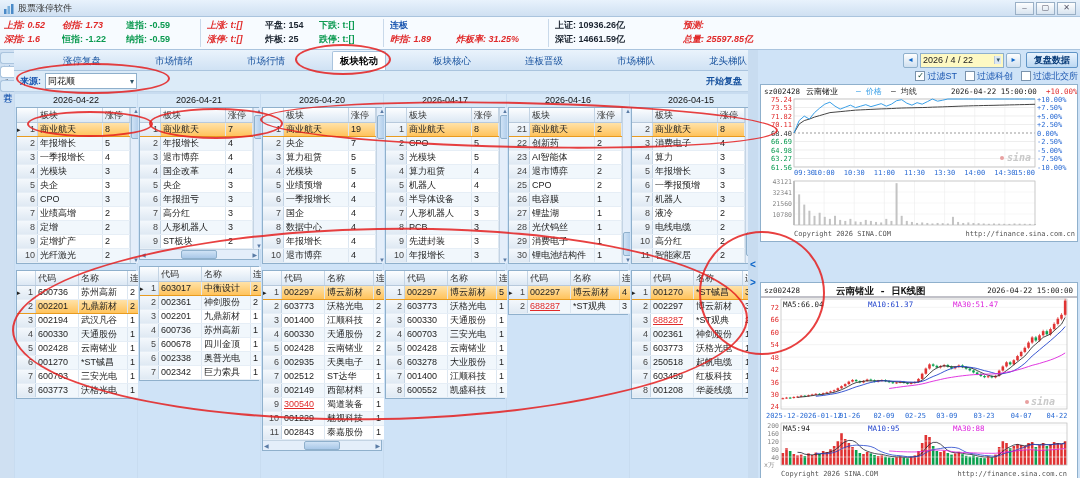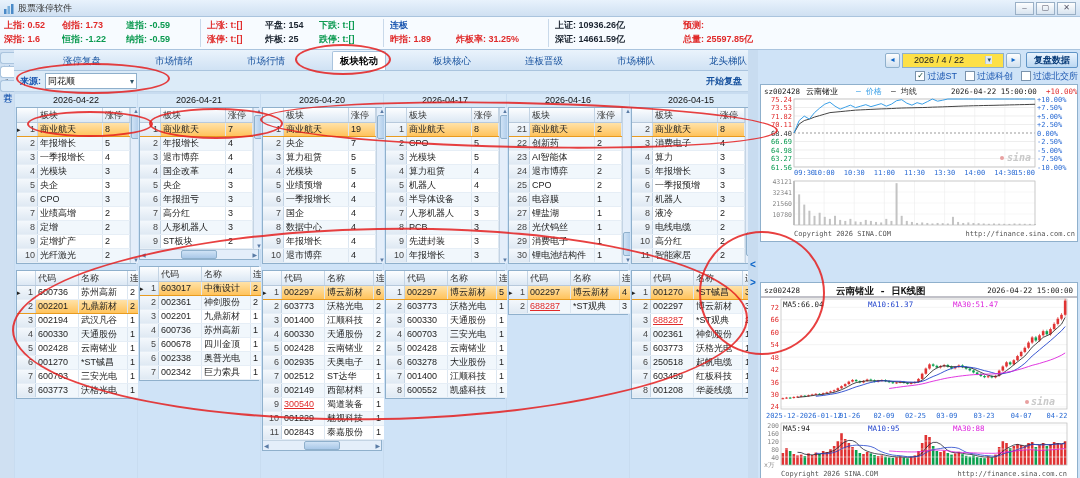--- a/index.html
+++ b/index.html
@@ -8,21 +8,21 @@
   
   .titlebar{height:16px;display:flex;align-items:center;padding:0 4px;background:linear-gradient(#e8f2fc,#cfe0f2);}
   .apptitle{margin-left:3px;color:#333;font-size:9px;}
   .winbtns{margin-left:auto;display:flex;gap:2px;}
   .wb{width:17px;height:11px;border:1px solid #9ab0c6;background:linear-gradient(#fefefe,#d8e4f0);color:#556;font-size:8px;line-height:10px;text-align:center;cursor:default;}
   
   .infobar{height:30px;background:#f7fbff;border-top:1px solid #aac4de;border-bottom:1px solid #aac4de;display:flex;align-items:stretch;padding:1px 4px;}
   .ibgroup{display:grid;grid-auto-rows:14px;align-items:center;}
   .ibdiv{width:1px;background:#c9d9ea;margin:1px 6px;}
   .ibitem{white-space:nowrap;font-weight:bold;font-size:9px;overflow:hidden;}
-  .c-red{color:#e02a2a;} .c-green{color:#0a9a50;} .c-dark{color:#1b2430;} .c-blue{color:#1a56b0;}
+  .c-red{color:#e02a2a;font-style:italic;} .c-green{color:#0a9a50;} .c-dark{color:#1b2430;} .c-blue{color:#1a56b0;}
   
   .mainrow{display:flex;height:432px;}
   .sidestrip{width:14px;background:#cfe0f2;display:flex;flex-direction:column;align-items:center;padding-top:2px;gap:2px;}
   .sidetab{writing-mode:vertical-rl;font-size:9px;color:#1a56b0;padding:5px 0;border:1px solid #aac4de;border-right:none;background:#dcebf8;border-radius:3px 0 0 3px;cursor:default;}
   .sidetab.active{background:#fff;color:#000;font-weight:bold;}
   .center{width:734px;display:flex;flex-direction:column;}
   
   .tabbar{height:20px;display:flex;align-items:flex-end;background:linear-gradient(#eaf3fc,#d0e2f4);border-bottom:1px solid #aac4de;padding-left:2px;}
   .tab{padding:3px 7px 2px;font-size:9.5px;color:#15509d;cursor:default;white-space:nowrap;margin-left:40px;}
   .tab.active{background:#fff;color:#000;font-weight:bold;border:1px solid #aac4de;border-bottom:none;border-radius:2px 2px 0 0;}
@@ -58,21 +58,21 @@
   .hthumb{height:7px;width:34px;background:linear-gradient(#cfe2f5,#a9c8e8);border:1px solid #8fb0cc;border-radius:2px;}
   .tgap{height:6px;}
   
   .vdivider{width:10px;background:#c8dcf0;position:relative;}
   .arrbtn{position:absolute;left:0;width:10px;height:14px;color:#0a64c8;font-weight:bold;font-size:10px;line-height:14px;text-align:center;cursor:default;}
   .arrbtn.a1{top:208px;} .arrbtn.a2{top:226px;}
   
   .rightpanel{width:322px;background:#cfe3f7;display:flex;flex-direction:column;padding:0 2px;}
   .ctrlrow1{height:19px;display:flex;align-items:center;justify-content:flex-end;gap:2px;padding-top:1px;}
   .navbtn{width:13px;height:13px;background:linear-gradient(#fefefe,#cfe0f0);border:1px solid #8fb0cc;color:#0a64c8;font-size:8px;line-height:12px;text-align:center;border-radius:2px;}
-  .datebox{width:78px;height:13px;background:#fde047;border:1px solid #8fb0cc;display:flex;align-items:center;padding:0 11px;}
+  .datebox{width:78px;height:13px;background:#fef9c3;border:1px solid #8fb0cc;display:flex;align-items:center;padding:0 2px;}
   .datebox .val{flex:1;}
   .dd2{color:#356;font-size:7px;background:#dce8f4;border-left:1px solid #b7c9dc;padding:0 1px;}
   .replaybtn{height:16px;margin-left:3px;background:linear-gradient(#eaf4fe,#bcd8f2);border:1px solid #5f94c6;border-radius:2px;color:#0a3c78;font-size:9px;font-weight:bold;padding:0 7px;font-family:inherit;}
   .ctrlrow2{height:15px;display:flex;align-items:center;justify-content:flex-end;gap:8px;}
   .cbitem{display:flex;align-items:center;gap:2px;color:#1a56b0;}
   .cbbox{width:8px;height:8px;border:1px solid #7a93ad;background:#fff;font-size:8px;line-height:8px;color:#143;text-align:center;}
   .chartbox{background:#fff;border:1px solid #8fb0cc;}
   #intraday{height:156px;margin-top:1px;}
   .gapblock{height:42px;}
   #daily{height:198px;}

